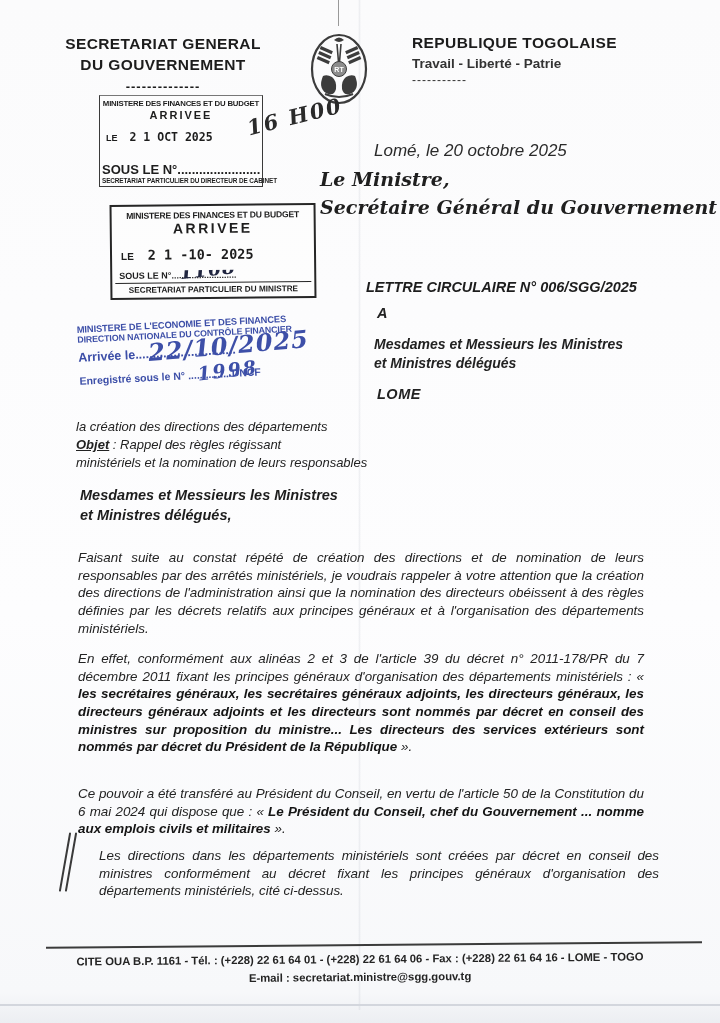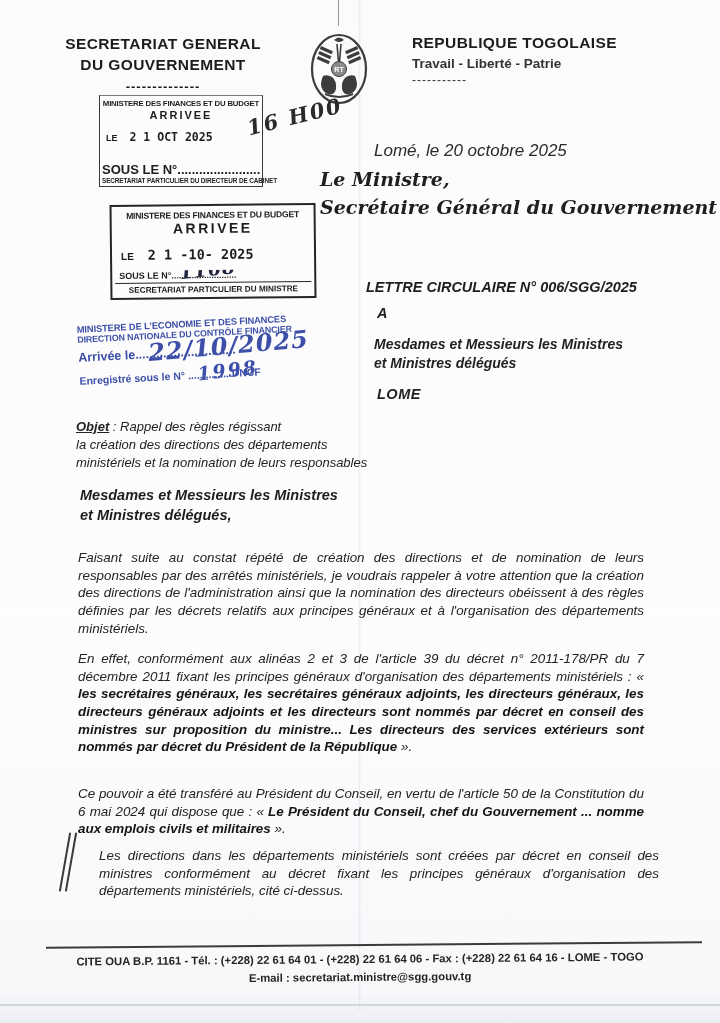--- a/index.html
+++ b/index.html
@@ -156,22 +156,22 @@
   <div class="abs addr-city">LOME</div>
 
   <div class="abs stamp3">
     <div class="s-l1">MINISTERE DE L'ECONOMIE ET DES FINANCES</div>
     <div class="s-l2">DIRECTION NATIONALE DU CONTRÔLE FINANCIER</div>
     <div class="s-arrl"><span>Arrivée le.............................</span><span class="hand-date">22/10/2025</span></div>
     <div class="s-reg"><span>Enregistré sous le N° .............. DNCF</span><span class="hand-reg">1998</span></div>
   </div>
 
   <div class="abs objet">
+    <div>la création des directions des départements</div>
     <div><span class="lbl">Objet</span><span> : Rappel des règles régissant</span></div>
-    <div>la création des directions des départements</div>
     <div>ministériels et la nomination de leurs responsables</div>
   </div>
 
   <div class="abs salutation">
     <div>Mesdames et Messieurs les Ministres</div>
     <div>et Ministres délégués,</div>
   </div>
 
   <p class="abs para p1">Faisant suite au constat répété de création des directions et de nomination de leurs responsables par des arrêtés ministériels, je voudrais rappeler à votre attention que la création des directions de l'administration ainsi que la nomination des directeurs obéissent à des règles définies par les décrets relatifs aux principes généraux et à l'organisation des départements ministériels.</p>
 

